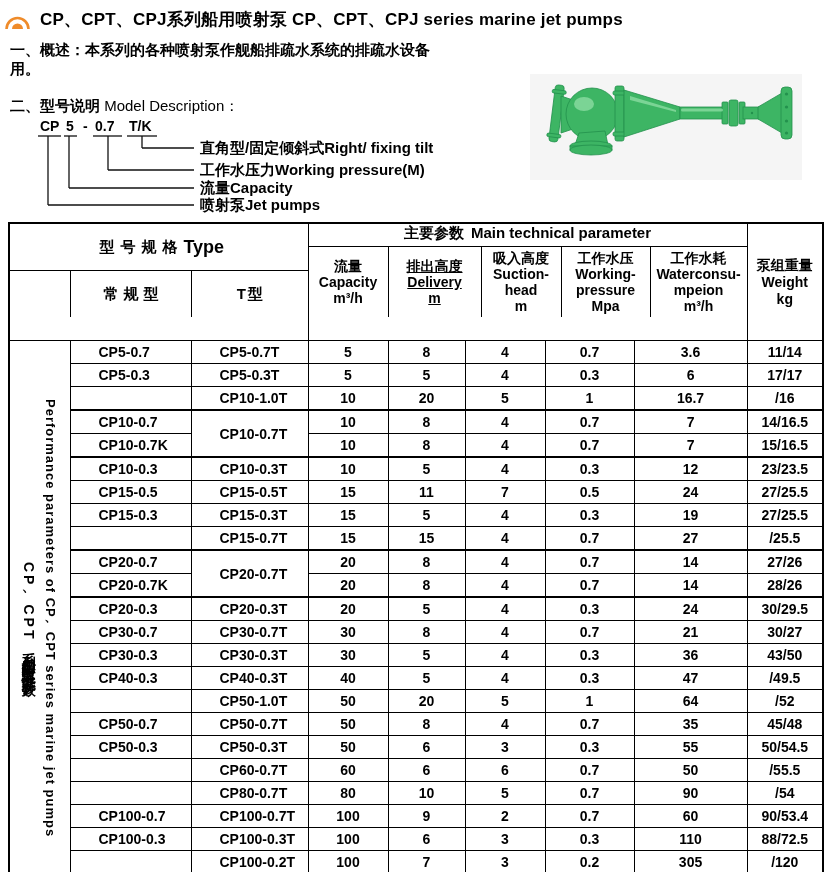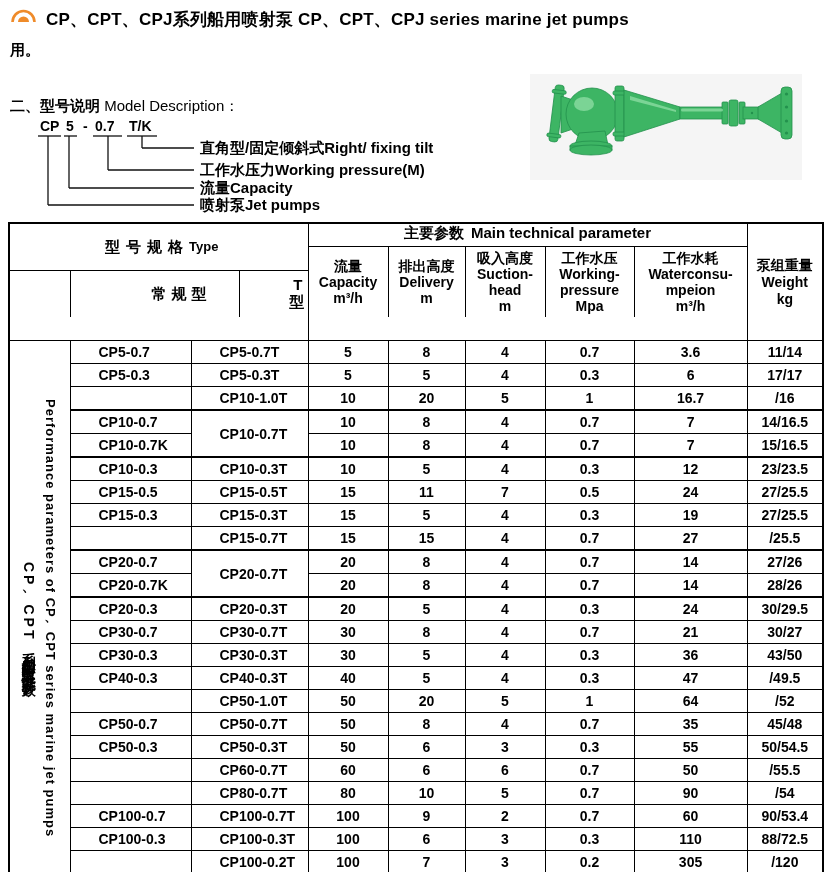--- a/index.html
+++ b/index.html
@@ -1,21 +1,21 @@
 <!DOCTYPE html>
 <html><head>
 <meta charset="utf-8">
 <style>
   html,body{margin:0;padding:0;background:#fff;}
   body{width:830px;height:872px;position:relative;overflow:hidden;
        font-family:"Liberation Sans","DejaVu Sans",sans-serif;color:#000;}
   .abs{position:absolute;}
 
   
-  .title-row{left:10px;top:8px;display:flex;align-items:flex-start;gap:9px;}
+  .title-row{left:4px;top:8px;display:flex;align-items:flex-end;gap:9px;}
   .logo{width:27px;height:16px;flex:0 0 auto;}
   .page-title{font-size:17px;font-weight:bold;letter-spacing:.2px;white-space:nowrap;}
 
   
   .sec1{left:10px;top:40px;line-height:19px;}
   .sec1 .zh{font-size:15px;font-weight:bold;}
   .sec1 .en{font-size:15px;font-weight:normal;margin-top:1px;}
 
   
   .sec2-heading{left:10px;top:97px;font-size:15px;white-space:nowrap;}
@@ -31,33 +31,33 @@
   .pump{left:530px;top:74px;}
 
   
   table.main{position:absolute;left:8px;top:222px;border-collapse:collapse;
              table-layout:fixed;width:814px;border:2px solid #000;}
   table.main th,table.main td{border:1px solid #000;padding:0;}
   thead th{vertical-align:top;font-weight:bold;border-bottom:2px solid #000;}
   .type-top{height:46px;border-bottom:1px solid #000;display:flex;flex-direction:row;
             justify-content:center;align-items:center;line-height:20px;}
   .type-top .zh{font-size:15px;letter-spacing:6px;text-indent:6px;}
-  .type-top .en{font-size:13px;}
-  .type-bottom{display:flex;height:46px;gap:48px;}
+  .type-top .en{font-size:18px;}
+  .type-bottom{display:flex;height:46px;}
   .type-bottom>div{display:flex;align-items:center;justify-content:center;box-sizing:border-box;}
   .tb-spacer{width:61px;border-right:1px solid #000;}
   .tb-reg{width:121px;border-right:1px solid #000;font-size:15px;letter-spacing:5px;text-indent:5px;}
   .tb-t{flex:1;font-size:15px;letter-spacing:2px;text-indent:2px;}
   .main-top{height:22px;border-bottom:1px solid #000;display:flex;align-items:flex-start;
             justify-content:center;gap:7px;font-size:15px;}
   .main-bottom{display:flex;height:70px;}
   .param-cell{display:flex;flex-direction:column;justify-content:center;align-items:center;
               font-size:14px;line-height:16px;box-sizing:border-box;border-right:1px solid #000;}
   .param-cell:nth-child(1){width:80px;}
-  .param-cell:nth-child(2){width:77px;}
+  .param-cell:nth-child(2){width:93px;text-decoration:underline;}
   .param-cell:nth-child(3){width:80px;}
   .param-cell:nth-child(4){width:89px;}
   .param-cell:nth-child(5){flex:1;border-right:none;}
   .th-weight{vertical-align:middle;}
   .weight-wrap{display:flex;flex-direction:column;justify-content:center;align-items:center;
                height:116px;font-size:14px;line-height:17px;}
 
   tbody td{height:22px;font-size:14px;font-weight:bold;text-align:center;
            vertical-align:middle;line-height:14px;}
   tbody td.model{text-align:left;padding-left:28px;}
@@ -75,20 +75,21 @@
 
 <div class="abs title-row">
   <svg class="logo" viewBox="0 0 27 16">
     <path d="M2.5,14 A11,11 0 0 1 24.5,14" fill="none" stroke-width="2.6" stroke="#ef8b2a"></path>
     <path d="M8,14 A5.5,5.5 0 0 1 19,14 Z" fill="#ef8b2a"></path>
   </svg>
   <span class="page-title">CP、CPT、CPJ系列船用喷射泵 CP、CPT、CPJ series marine jet pumps</span>
 </div>
 
 <div class="abs sec1">
+  <div class="zh">一、概述：本系列的各种喷射泵作舰船排疏水系统的排疏水设备</div>
   <div class="zh">用。</div>
 </div>
 
 <div class="abs sec2-heading">
   <span class="zh">二、型号说明</span><span class="en"> Model Description：</span>
 </div>
 
 <svg class="abs model-svg" width="460" height="106" viewBox="0 0 460 106">
   <g stroke="#111" stroke-width="1.3">
 

